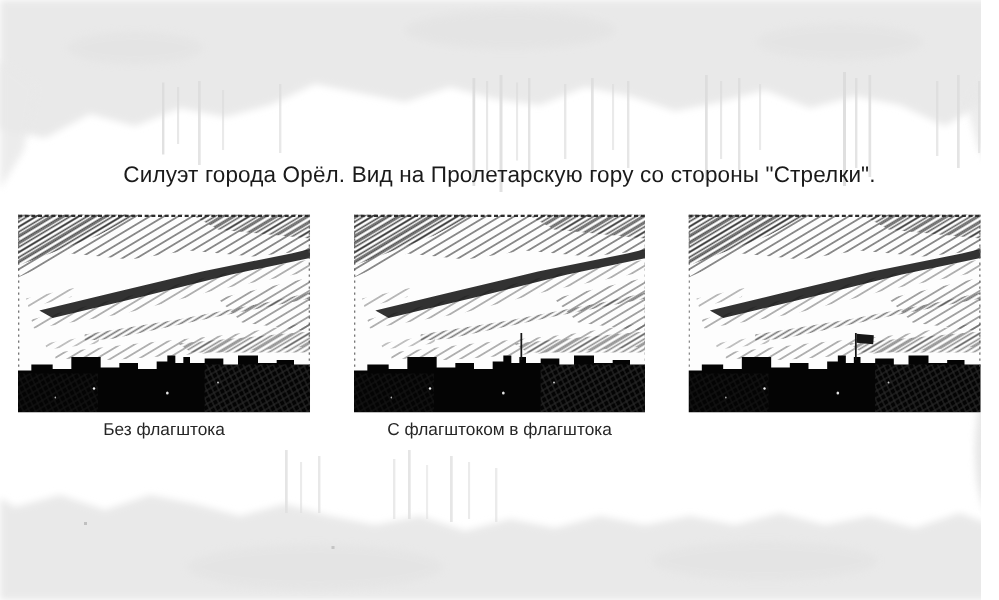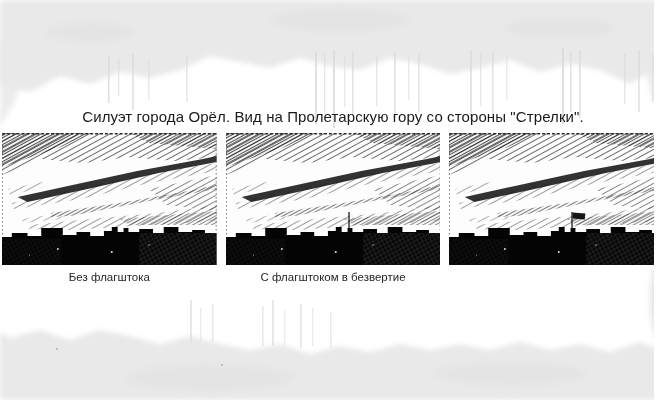--- a/index.html
+++ b/index.html
@@ -32,21 +32,21 @@
   .panels {
     position: absolute;
     top: 131px;
     left: 0;
     width: 666px;
     display: flex;
     gap: 5px;
     z-index: 3;
   }
   .panel {
-    margin: 2px;
+    margin: 12px;
     flex: 1 1 0;
     display: flex;
     flex-direction: column;
   }
   .scene {
     width: 100%;
     height: 132px;
     background: #fdfdfd;
   }
   .scene svg { display: block; width: 100%; height: 132px; }
@@ -204,21 +204,21 @@
     <circle cx="57" cy="116" r="0.9" fill="#fff" opacity="0.95"></circle>
     <circle cx="112" cy="119" r="1" fill="#fff" opacity="0.9"></circle>
     <circle cx="150" cy="112" r="0.7" fill="#fff" opacity="0.8"></circle>
     <circle cx="28" cy="122" r="0.6" fill="#fff" opacity="0.7"></circle>
     <line x1="125.5" y1="79" x2="125.5" y2="97" stroke="#161616" stroke-width="1.3"></line>
     <line x1="0" y1="0.8" x2="219" y2="0.8" stroke="#2b2b2b" stroke-width="1.6" stroke-dasharray="3,2"></line>
     <line x1="0.5" y1="0" x2="0.5" y2="102" stroke="#555" stroke-width="1" stroke-dasharray="1.5,2.5" opacity="0.8"></line>
     <line x1="218.5" y1="0" x2="218.5" y2="102" stroke="#555" stroke-width="1" stroke-dasharray="1.5,2.5" opacity="0.8"></line>
   </svg>
         </div>
-      <figcaption class="caption">С флагштоком в безвертие</figcaption>
+      <figcaption class="caption">С флагштоком в флагштока</figcaption>
     </figure>
     <figure class="panel">
       <div class="scene">
   <svg viewBox="0 0 219 132" preserveAspectRatio="none" xmlns="http://www.w3.org/2000/svg" aria-hidden="true">
     <defs>
       <pattern id="h2" width="5" height="5" patternUnits="userSpaceOnUse" patternTransform="rotate(-28)">
         <line x1="0" y1="2.5" x2="5" y2="2.5" stroke="#3a3a3a" stroke-width="1"></line>
       </pattern>
       <pattern id="hd2" width="3" height="3" patternUnits="userSpaceOnUse" patternTransform="rotate(-28)">
         <line x1="0" y1="1.5" x2="3" y2="1.5" stroke="#222" stroke-width="1.1"></line>

